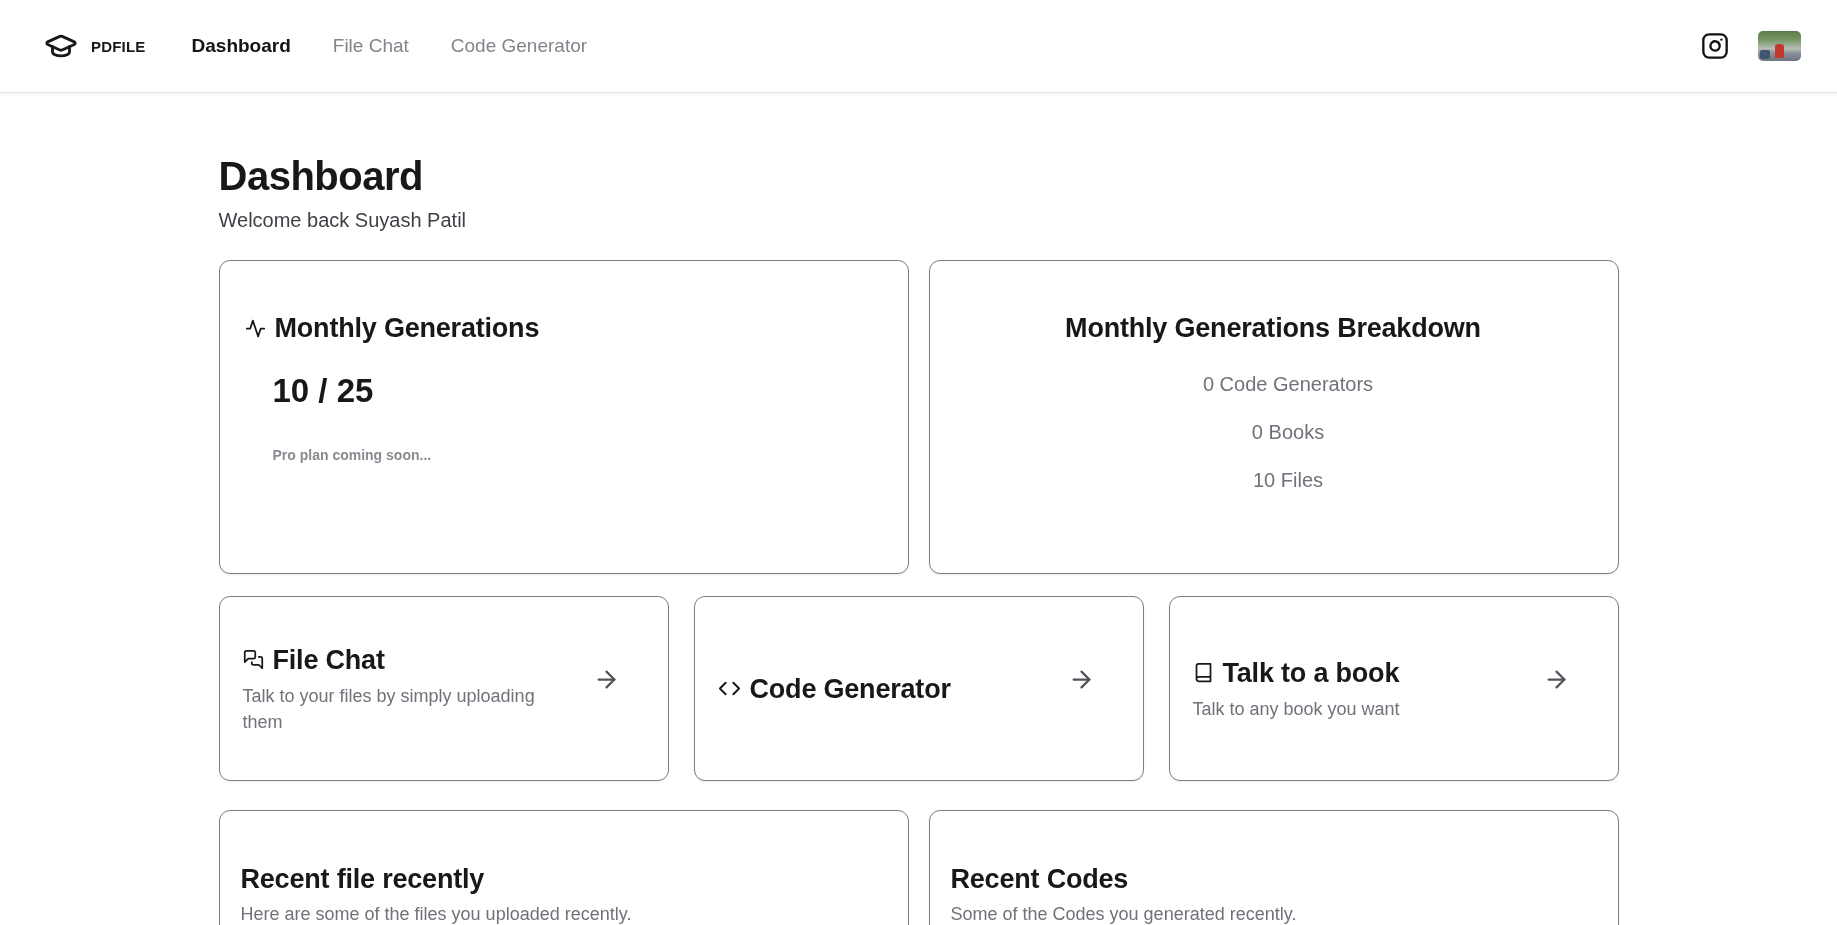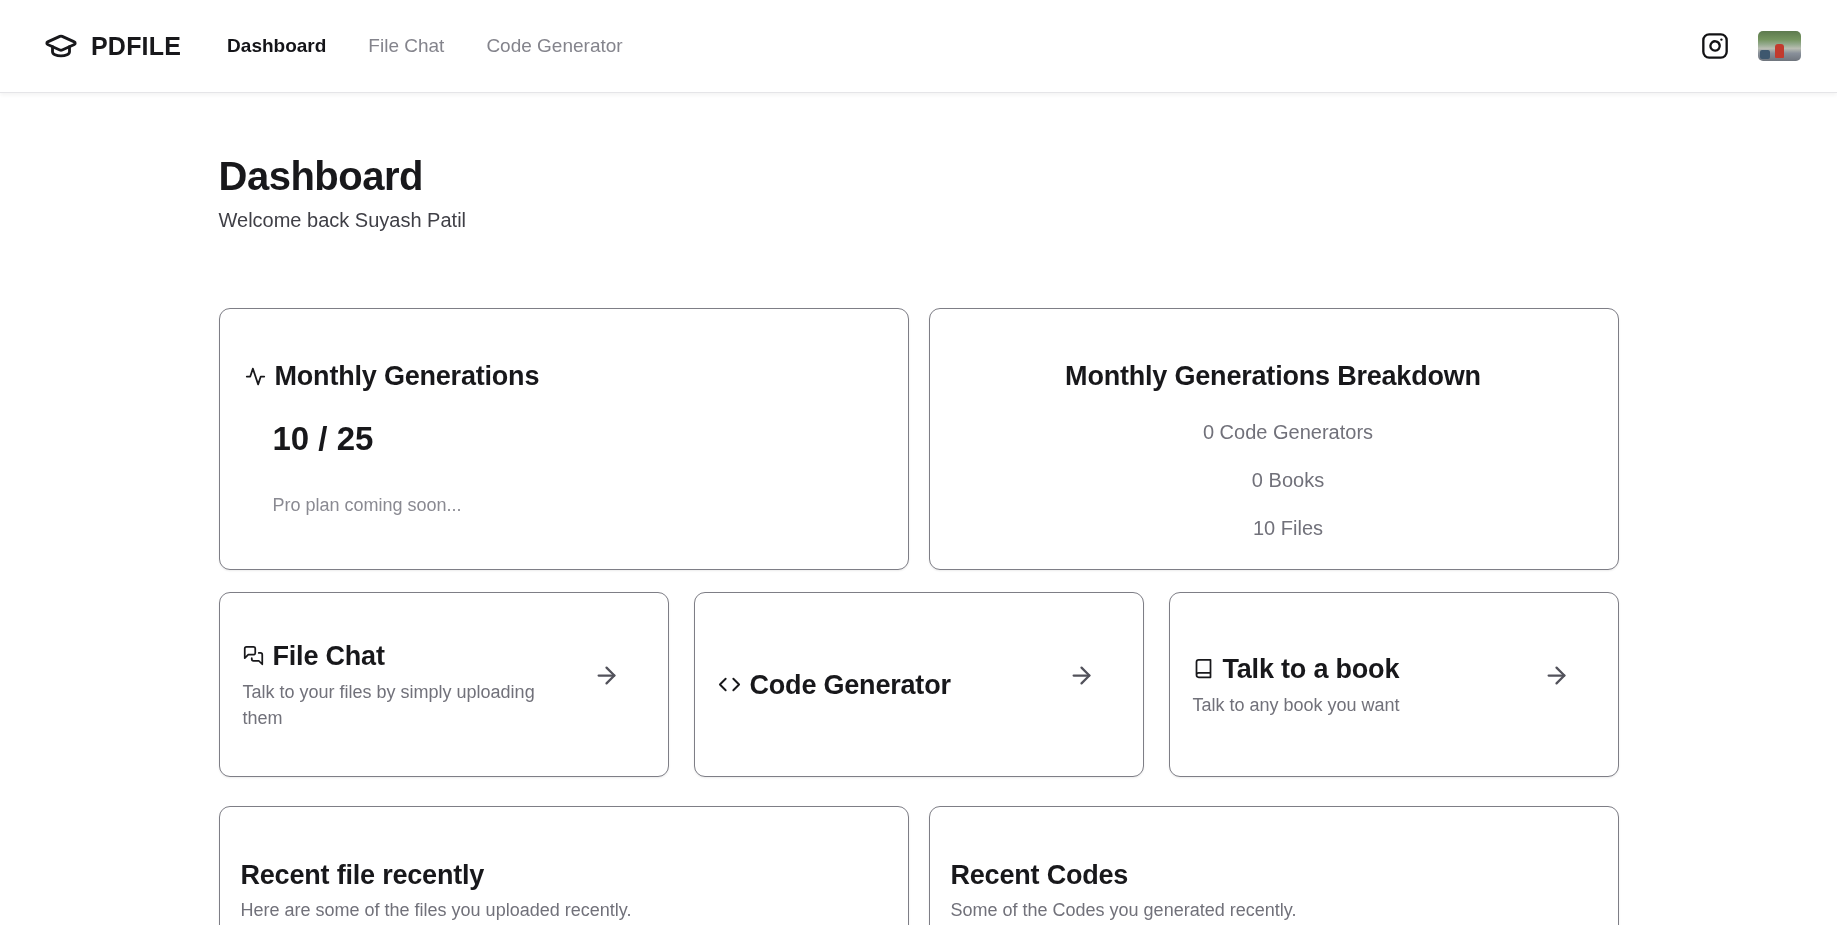--- a/index.html
+++ b/index.html
@@ -17,21 +17,21 @@
     height: 93px;
     display: flex;
     align-items: center;
     padding: 0 36px 0 44px;
     border-bottom: 1px solid #e5e5e8;
     box-shadow: 0 2px 4px rgba(0,0,0,0.05);
     background: #fff;
     position: relative;
   }
   .brand { display: flex; align-items: center; gap: 13px; cursor: pointer; }
-  .brand-text { font-size: 25px; font-weight: 700; letter-spacing: 0.2px; }
+  .brand-text { font-size: 15px; font-weight: 700; letter-spacing: 0.2px; }
   .nav-links { display: flex; align-items: center; gap: 42px; margin-left: 46px; }
   .nav-link { font-size: 19px; color: #84848c; cursor: pointer; }
   .nav-link.active { color: #141418; font-weight: 600; }
   .nav-right { margin-left: auto; display: flex; align-items: center; gap: 29px; }
   .insta-btn { cursor: pointer; display: flex; align-items: center; }
   .avatar {
     width: 43px; height: 30px;
     border-radius: 5px;
     cursor: pointer;
     position: relative;
@@ -56,27 +56,27 @@
 
   .card {
     background: #fff;
     border: 1.5px solid #7e7e86;
     border-radius: 11px;
     box-shadow: 0 1px 2px rgba(0,0,0,0.08);
     position: relative;
   }
 
   .row-1 { display: grid; grid-template-columns: 1fr 1fr; gap: 20px; margin-top: 27px; }
-  .row-1 .card { height: 262px; margin-top: 48px; }
+  .row-1 .card { height: 314px; }
 
   .stat-card { padding: 50px 25px 0 25px; }
   .card-header-row { display: flex; align-items: center; gap: 9px; }
   .card-title { font-size: 27px; font-weight: 700; letter-spacing: -0.2px; line-height: 34px; }
   .stat-value { font-size: 33px; font-weight: 700; margin: 26px 0 0 28px; line-height: 40px; }
-  .stat-note { font-size: 18px; color: #8a8a92; margin: 36px 0 0 28px; }
+  .stat-note { font-size: 14px; color: #8a8a92; margin: 36px 0 0 28px; font-weight: bold; }
 
   .breakdown-card { padding: 50px 24px 0 23px; text-align: center; }
   .breakdown-list { margin: 26px 0 0 30px; display: flex; flex-direction: column; gap: 22px; }
   .breakdown-item { font-size: 20px; color: #71717a; line-height: 26px; }
 
   .row-2 { display: grid; grid-template-columns: 1fr 1fr 1fr; gap: 25px; margin-top: 22px; }
   .feature-card {
     height: 185px;
     display: flex; flex-direction: column; justify-content: center;
     padding: 0 24px 0 23px;

